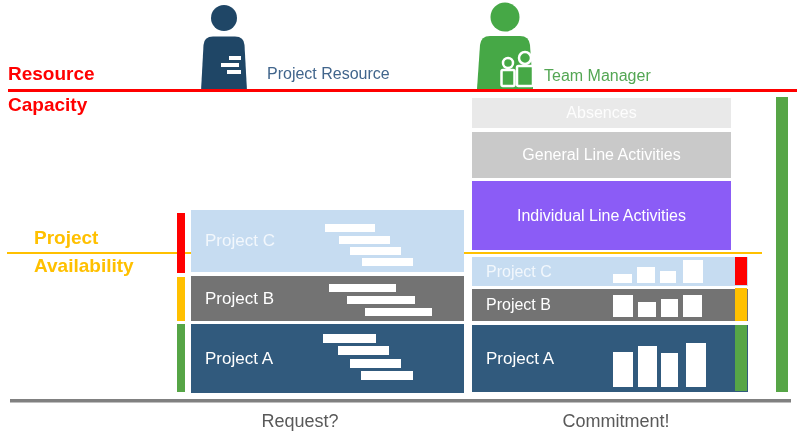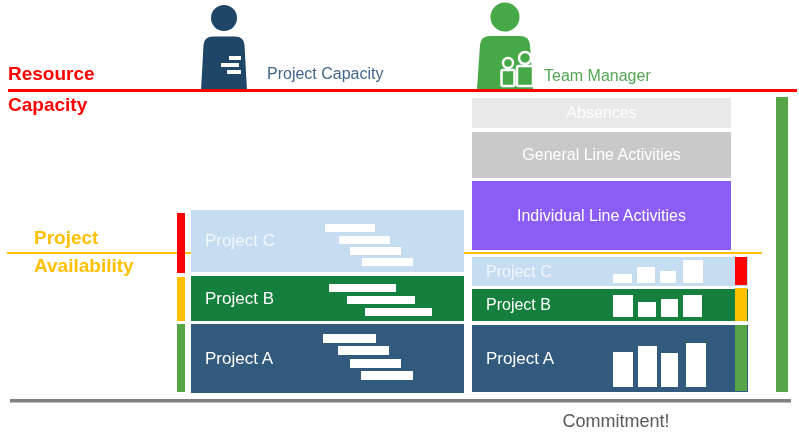--- a/index.html
+++ b/index.html
@@ -16,21 +16,21 @@
   .pm-label{color:#41658C;}
   .tm-label{color:#53A653;}
   .gray-box{position:absolute;left:472px;width:259px;display:flex;align-items:center;justify-content:center;
             font-size:16px;}
   .gray-box.absences{background:#E9E9E9;color:#FDFDFD;}
   .gray-box.general{background:#C9C9C9;color:#FFFFFF;}
   .gray-box.individual{background:#8b5cf6;color:#FFFFFF;}
   .proj-box{position:absolute;font-size:17px;color:#FFFFFF;padding-left:17px;}
   .proj-box .plabel{position:absolute;left:14px;top:50%;transform:translateY(-50%);}
   .proj-c{background:#C6DCF1;color:#F2F7FC;}
-  .proj-b{background:#15803d;text-align:right;}
+  .proj-b{background:#737373;text-align:right;}
   .proj-a{background:#315A7D;}
   .wbar{position:absolute;background:#FFFFFF;}
   .strip{position:absolute;}
   .baseline{position:absolute;left:10px;top:399px;width:781px;height:3px;background:#808080;
             border-bottom:1px solid #BFBFBF;}
   .footer-label{position:absolute;width:300px;text-align:center;font-size:18px;color:#595959;}
   .icon{position:absolute;}
 </style>
 </head>
 <body>
@@ -39,21 +39,21 @@
 
   <div class="icon" style="left:192px;top:5px;width:64px;height:86px;color:#1F4666;">
     <svg width="64" height="86" viewBox="0 0 64 86">
       <circle cx="32" cy="13" r="13" fill="currentColor"></circle>
       <path d="M9 86 L11.5 40 Q12 31.5 21 31.5 L43 31.5 Q52 31.5 52.5 40 L55 86 Z" fill="currentColor"></path>
       <rect x="37" y="51" width="12" height="4" fill="#ffffff"></rect>
       <rect x="29" y="58" width="18" height="4" fill="#ffffff"></rect>
       <rect x="35" y="65" width="14" height="4" fill="#ffffff"></rect>
     </svg>
   </div>
-  <div class="abs mgr-label pm-label" style="left:267px;top:65px;">Project Capacity</div>
+  <div class="abs mgr-label pm-label" style="left:267px;top:65px;">Project Resource</div>
 
   <div class="icon" style="left:470px;top:2px;width:68px;height:87px;color:#46A846;">
     <svg width="68" height="87" viewBox="0 0 68 87">
       <circle cx="35" cy="15" r="14.5" fill="currentColor"></circle>
       <path d="M7 87 L10 43 Q11 34 20 34 L50 34 Q59 34 60 43 L63 87 Z" fill="currentColor"></path>
       <circle cx="38" cy="61" r="5" fill="currentColor" stroke="#ffffff" stroke-width="2.5"></circle>
       <rect x="31.5" y="68" width="13" height="16" rx="1.5" fill="currentColor" stroke="#ffffff" stroke-width="2.5"></rect>
       <circle cx="55" cy="56" r="6" fill="currentColor" stroke="#ffffff" stroke-width="2.5"></circle>
       <rect x="47" y="64" width="16" height="20" rx="1.5" fill="currentColor" stroke="#ffffff" stroke-width="2.5"></rect>
     </svg>
@@ -126,15 +126,16 @@
     </div>
 
   <div class="strip" style="left: 735px; top: 257px; width: 12px; height: 28px; background-color: rgb(255, 0, 0);"></div>
   <div class="strip" style="left: 735px; top: 288px; width: 12px; height: 33px; background-color: rgb(255, 192, 0);"></div>
   <div class="strip" style="left: 735px; top: 325px; width: 12px; height: 66px; background-color: rgb(86, 165, 70);"></div>
 
   <div class="strip" style="left: 776px; top: 97px; width: 12px; height: 295px; background-color: rgb(86, 165, 70);"></div>
 
   <div class="baseline"></div>
 
+  <div class="footer-label" style="left:150px;top:411px;">Request?</div>
   <div class="footer-label" style="left:466px;top:411px;">Commitment!</div>
 
 </div>
 
 </body></html>

